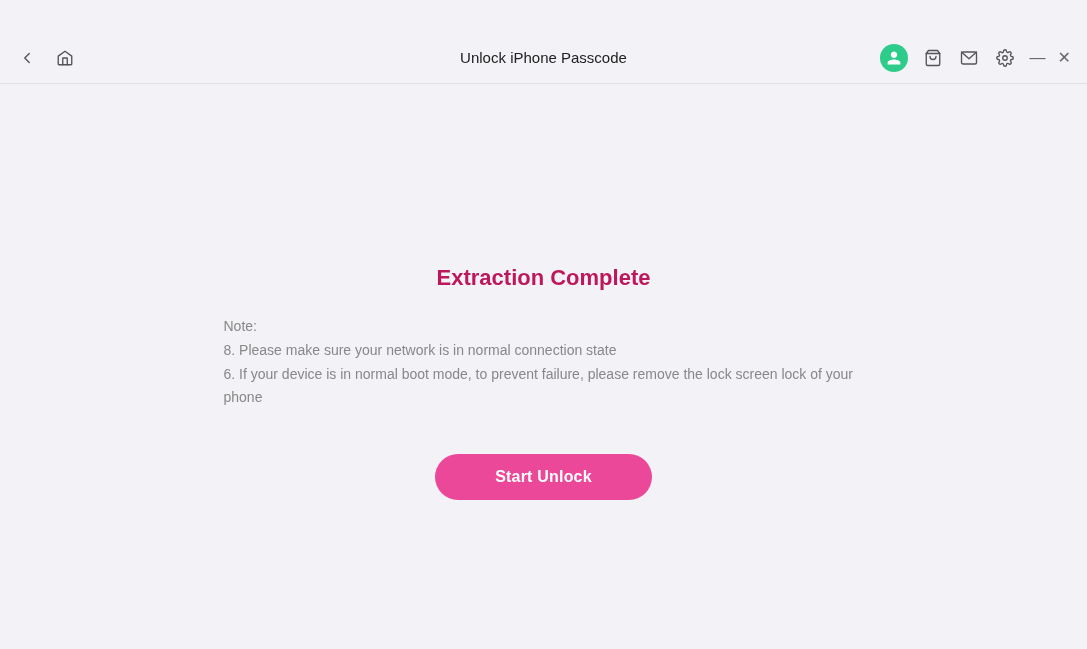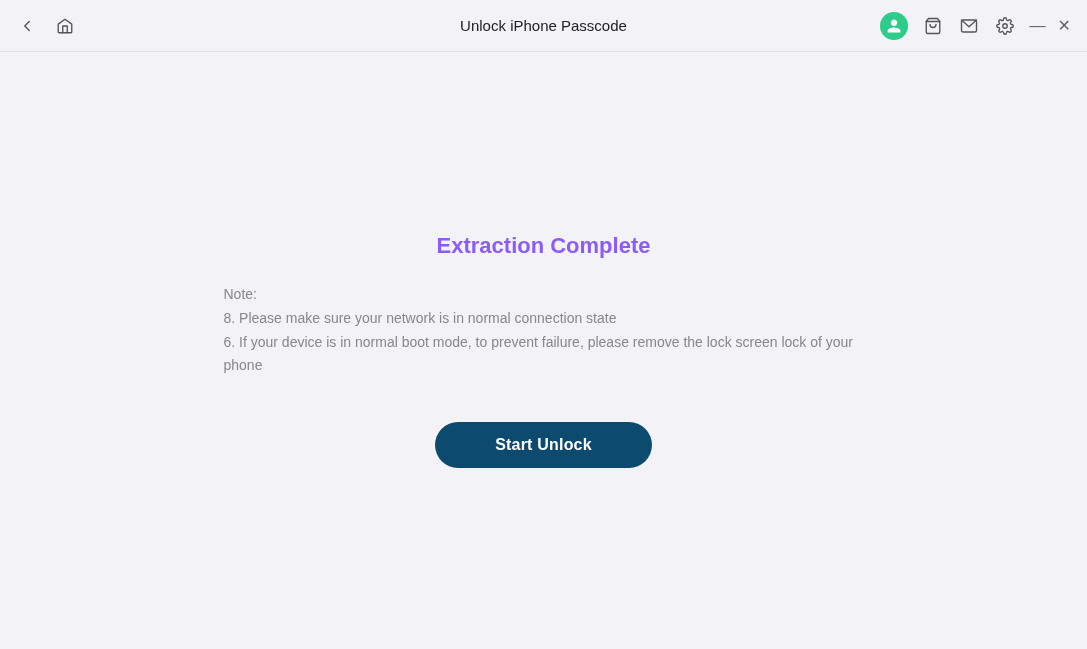--- a/index.html
+++ b/index.html
@@ -15,20 +15,21 @@
 
     
     .title-bar {
       display: flex;
       align-items: center;
       justify-content: space-between;
       padding: 0 16px;
       height: 52px;
       background: #f2f2f7;
       border-bottom: 1px solid #e0e0e0;
+      margin-top: 32px;
     }
 
     .title-bar-left {
       display: flex;
       align-items: center;
       gap: 16px;
     }
 
     .title-bar-center {
       position: absolute;
@@ -140,36 +141,36 @@
       fill: none;
       stroke-width: 2.5;
       stroke-linecap: round;
       stroke-linejoin: round;
     }
 
     
     .extraction-title {
       font-size: 22px;
       font-weight: 700;
-      color: #8b5cf6;
+      color: #be185d;
       margin-bottom: 24px;
     }
 
     
     .note-section {
       width: 640px;
       color: #888;
       font-size: 14px;
       line-height: 1.7;
       margin-bottom: 44px;
     }
 
     
     .start-unlock-btn {
-      background: #0c4a6e;
+      background: #ec4899;
       color: white;
       border: none;
       border-radius: 28px;
       padding: 14px 60px;
       font-size: 16px;
       font-weight: 600;
       cursor: pointer;
       letter-spacing: 0.2px;
       transition: background 0.2s;
     }

